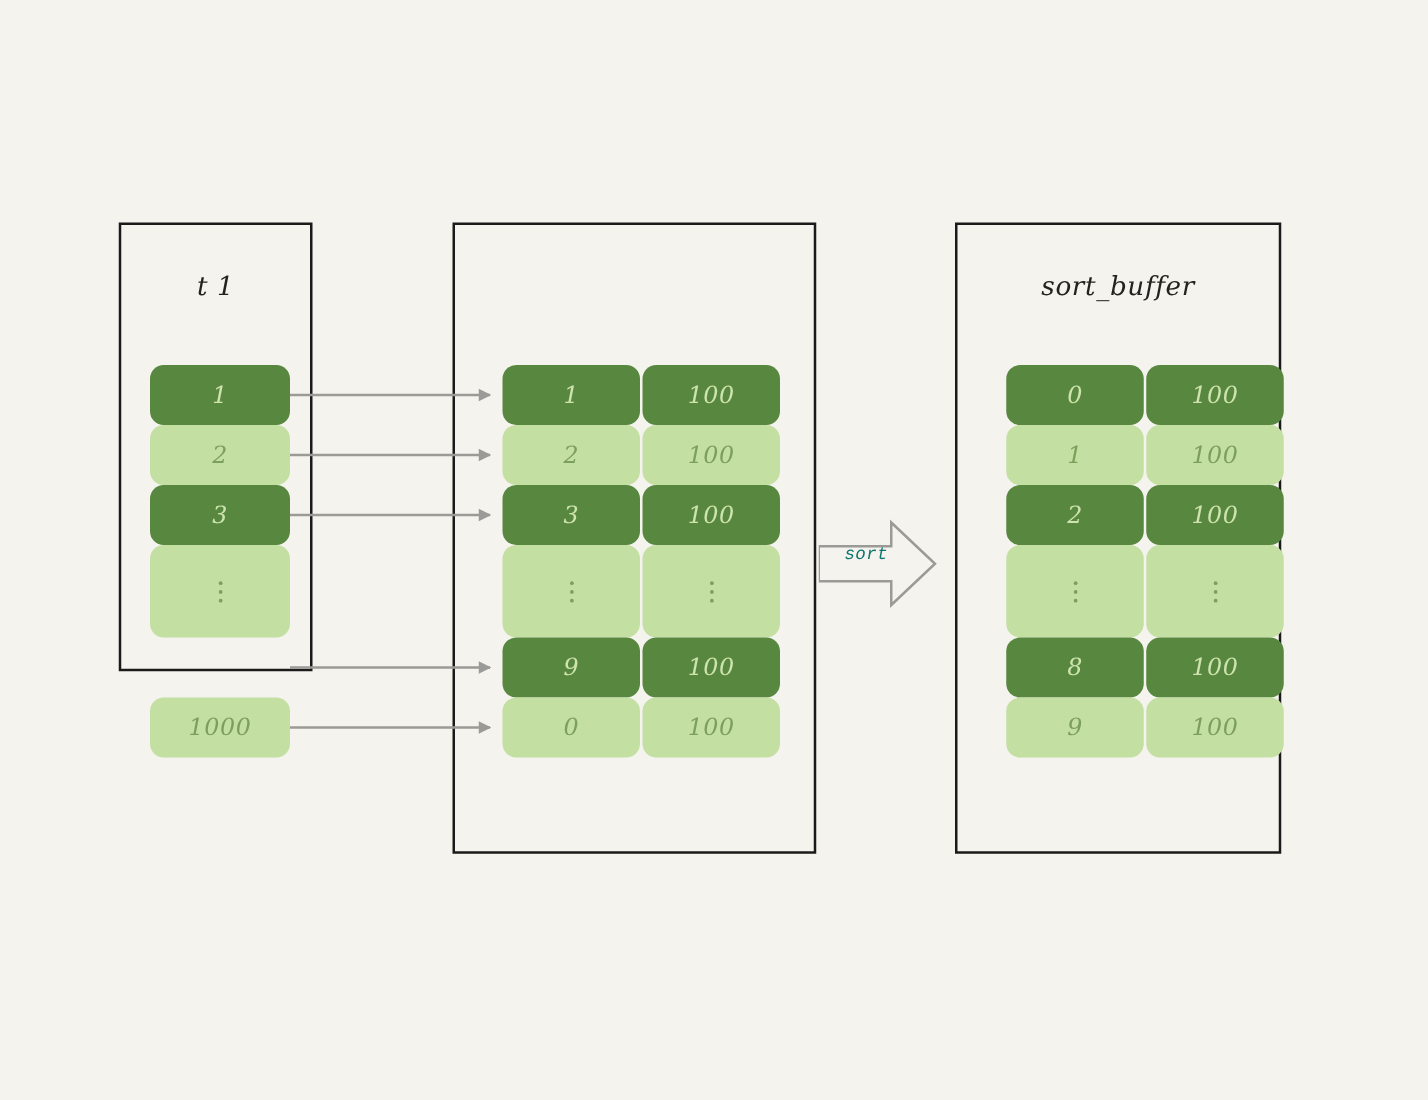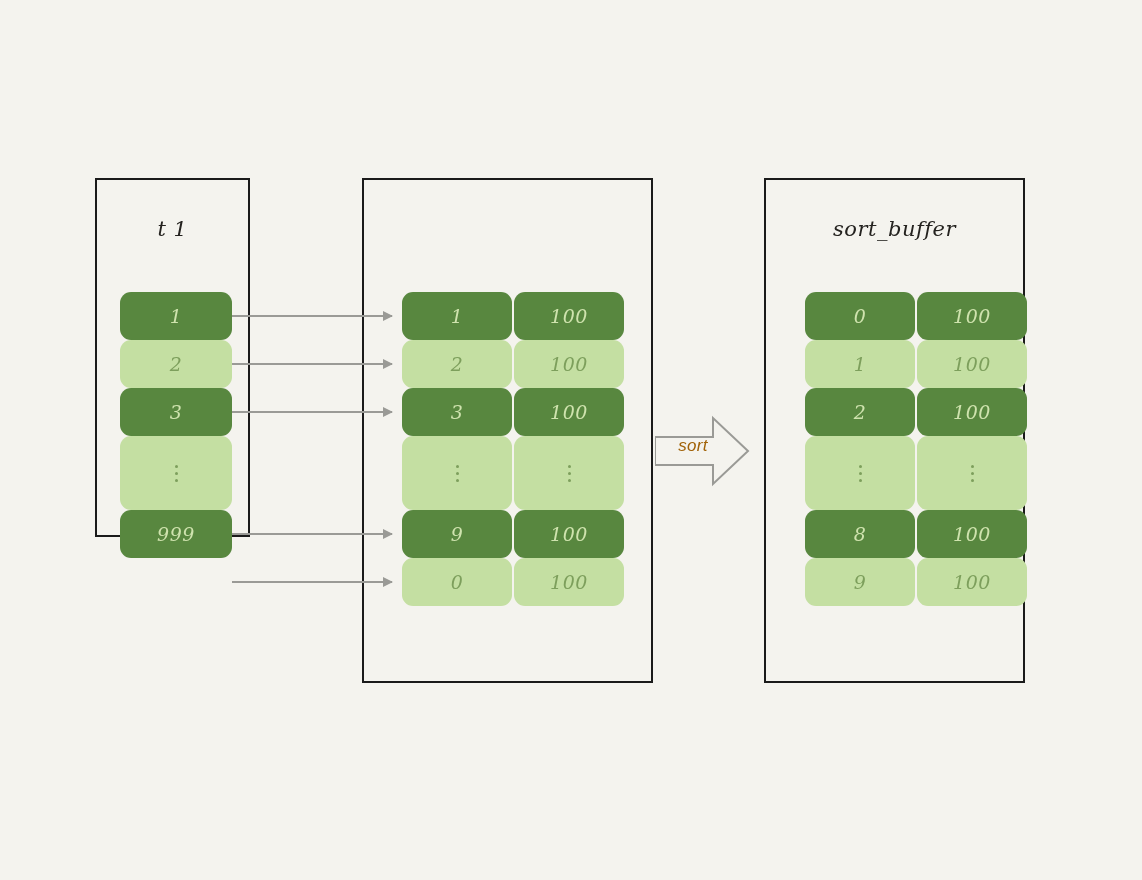--- a/index.html
+++ b/index.html
@@ -109,24 +109,24 @@
     border-bottom: 5px solid transparent;
   }
 
   
   .block-arrow {
     position: absolute;
   }
   .block-arrow-label {
     position: absolute;
     text-align: center;
-    color: #a16207;
-    font-family: Liberation Sans, sans-serif;
+    color: #0f766e;
+    font-family: Liberation Mono, monospace;
     font-style: italic;
-    font-size: 17px;
+    font-size: 14px;
     letter-spacing: 0.3px;
     pointer-events: none;
   }
 </style>
 </head>
 <body>
 
 <div id="canvas">
 
   <div class="panel" style="left:95px; top:178px; width:155px; height:359px;">
@@ -143,22 +143,22 @@
         </div>
         <div class="row" style="top: 144px; height: 74px;">
           <div class="cell light single">
             <div class="dots">
               <span></span>
               <span></span>
               <span></span>
             </div>
           </div>
         </div>
-        <div class="row" style="top: 218px; height: 48px;">
-          <div class="cell dark single">999</div>
+        <div class="row" style="top: 266px; height: 48px;">
+          <div class="cell light single">1000</div>
         </div>
       </div>
   </div>
 
   <div class="panel" style="left:362px; top:178px; width:291px; height:505px;">
     <div class="rowstack" style="left:38px; top:112px; width:222px; height:330px;">
         <div class="row" style="top: 0px; height: 48px;">
           <div class="cell dark half" style="width: calc(50% - 1px);">1</div>
           <div class="cell dark half" style="width: calc(50% - 1px); margin-left: 2px;">100</div>
         </div>

